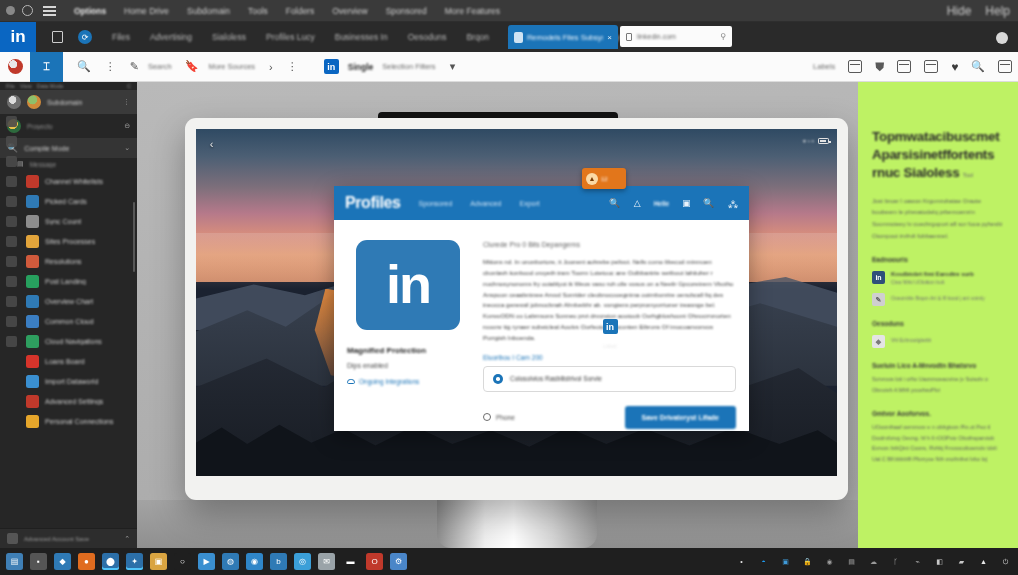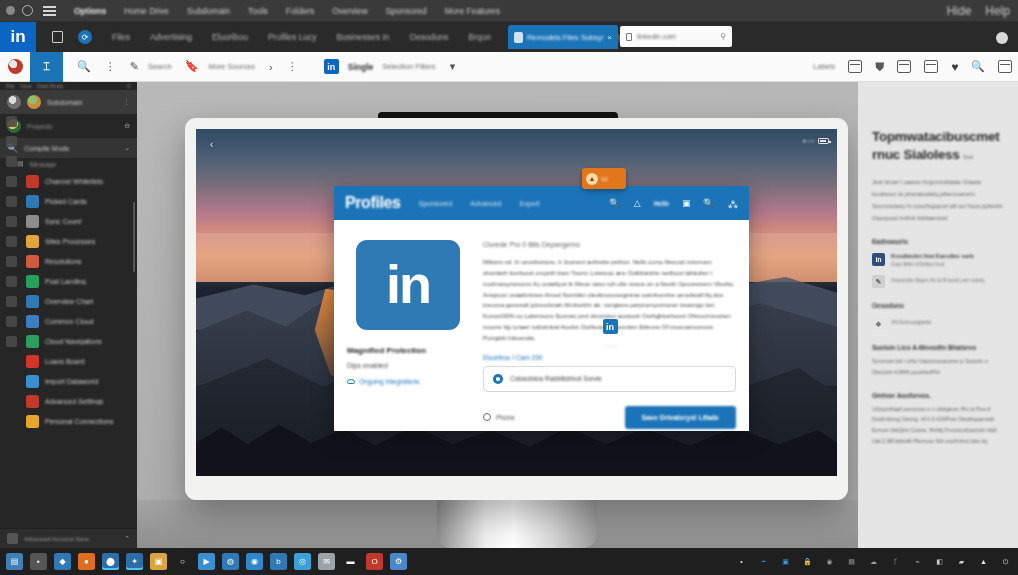--- a/index.html
+++ b/index.html
@@ -271,21 +271,21 @@
   .li-foot .phone .o{width:8px;height:8px;border-radius:50%;border:1.3px solid #6d6d6d;}
   .li-cta {
     margin-left:auto; background:#1b74b8; color:#fff; border:none;
     padding:8px 17px; border-radius:3px; font-size:7px; font-weight:bold; cursor:pointer;
     font-family:"Liberation Sans",sans-serif;
   }
 
   
   .rpanel {
     position:absolute; left:858px; top:82px; width:160px; height:466px;
-    background:#e5e5e5; padding:46px 14px 0 14px; overflow:hidden;
+    background:#bef264; padding:46px 14px 0 14px; overflow:hidden;
   }
   .rp-h { font-size:13.5px; font-weight:bold; color:#2c2c2c; line-height:1.35; letter-spacing:-.3px;}
   .rp-h .tiny{font-size:6px;font-weight:normal;color:#6a6a6a;}
   .rp-p { font-size:6px; color:#5d5d5d; line-height:1.95; margin-top:13px;}
   .rp-sec { font-size:6.5px; font-weight:bold; color:#3a3a3a; margin-top:14px;}
   .rp-item { display:flex; align-items:flex-start; gap:6px; margin-top:8px;}
   .rp-item .ic { width:13px;height:13px;border-radius:2px;flex:0 0 auto;
      display:flex;align-items:center;justify-content:center;color:#fff;font-size:7px;font-weight:bold;}
   .rp-item .tx .t1{font-size:5.8px;color:#3d3d3d;font-weight:bold;}
   .rp-item .tx .t2{font-size:5px;color:#707070;margin-top:2px;}
@@ -332,21 +332,21 @@
   <div class="tabstrip">
     <span class="brandsq">in</span>
     <span class="ico">
         <span class="minisq"></span>
       </span>
     <span class="ico">
         <span class="circblue">⟳</span>
       </span>
     <span class="tmi bl">Files</span>
     <span class="tmi bl">Advertising</span>
-    <span class="tmi bl">Eluoribou</span>
+    <span class="tmi bl">Sialoless</span>
     <span class="tmi bl">Profiles Lucy</span>
     <span class="tmi bl">Businesses In</span>
     <span class="tmi bl">Oesoduns</span>
     <span class="tmi bl">Brqon</span>
     <span class="tmi bl">Draft Onboarding</span>
     <span class="tmi bl">Library</span>
     <span class="tmi bl" style="margin-left:14px;background:#3d3d3d;padding:3px 6px;border-radius:2px;">Ac</span>
   </div>
 
   <div class="activetab">
@@ -590,20 +590,21 @@
     <span class="tx bl">12</span>
   </div>
   <div class="blue-chip">
     <span class="sq">in</span>
     <span class="cap bl">Linked</span>
   </div>
 
   <div class="rpanel">
     <div class="rp-h">
       <div class="bl">Topmwatacibuscmet</div>
+      <div class="bl">Aparsisinetffortents</div>
       <div><span class="bl">rnuc Sialoless</span>
            <span class="tiny bl">Tool</span></div>
     </div>
     <div class="rp-p bl2">Jost broar I oawon Krgomrohatae Oraote boobeem le plrevatodelq prbemoemrin Soomnoteey lv cuechrgoport afl sor fooa pyhesbi Oiompout trvfrvli fobbaennel.</div>
 
     <div class="rp-sec bl">Eadnoouris</div>
     <div class="rp-item">
       <span class="ic" style="background:#2f4f7a;">in</span>
       <span class="tx">
         <span class="t1 bl" style="display:block">Kosdbtobrt fimi Earodtre surb</span>

